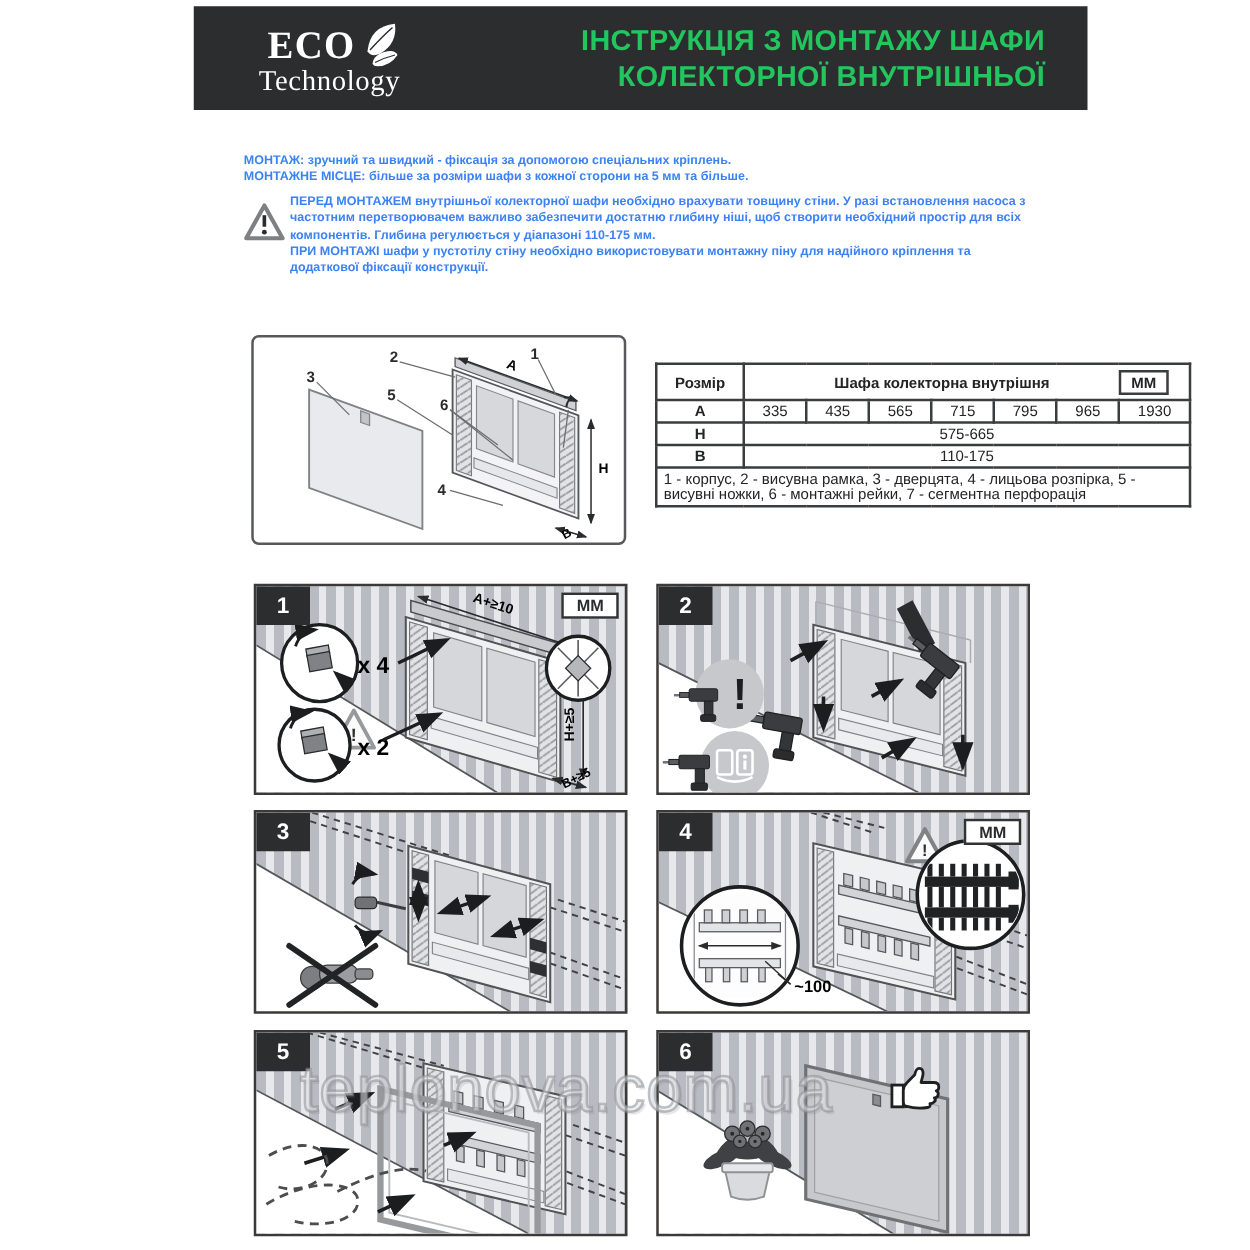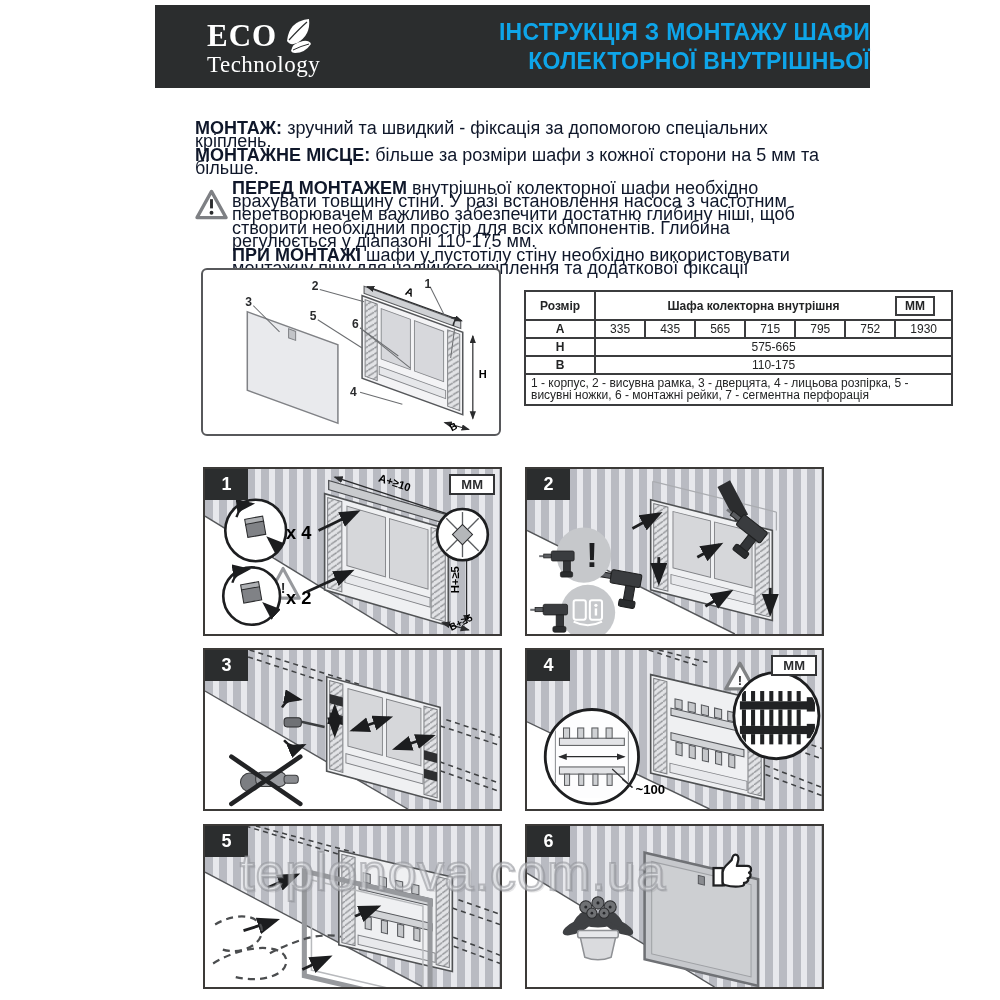--- a/index.html
+++ b/index.html
@@ -2,29 +2,29 @@
 <html><head>
 <meta charset="utf-8">
 <style>
   html,body{margin:0;padding:0;background:#fff;}
   .page{position:relative;width:1000px;height:1000px;background:#fff;overflow:hidden;
         font-family:"Liberation Sans",sans-serif;color:#2b2c2e;}
   
   .hdr{position:absolute;left:155px;top:5px;width:715px;height:83px;background:#2b2d2e;
        display:flex;align-items:center;}
   .logo{margin-left:52px;color:#fff;font-family:"Liberation Serif",serif;line-height:1;}
-  .logo-row{display:flex;align-items:flex-end;}
+  .logo-row{display:flex;align-items:flex-end;justify-content:flex-end;}
   .logo-eco{font-size:31px;font-weight:bold;letter-spacing:1px;}
   .logo-leaf{width:34px;height:38px;margin-left:2px;margin-bottom:-4px;}
   .logo-tech{font-size:23px;margin-top:2px;letter-spacing:0.5px;}
-  .hdr-title{flex:1;text-align:right;color:#0ea5e9;font-weight:bold;
+  .hdr-title{flex:1;text-align:right;padding-right:34px;color:#22c55e;font-weight:bold;
              font-size:23px;line-height:29px;letter-spacing:0.3px;}
   
-  .intro{position:absolute;left:195px;top:122px;width:640px;font-size:18px;
-         line-height:13.4px;font-weight:normal;color:#0f172a;}
+  .intro{position:absolute;left:195px;top:122px;width:640px;font-size:10px;
+         line-height:13.4px;font-weight:bold;color:#3b82f6;}
   .intro p{margin:0;}
   .warn{position:relative;padding-left:37px;margin-top:6px;width:600px;}
   .warn-tri{position:absolute;left:0;top:7px;width:33px;height:31px;}
   
   .figure-box{position:absolute;left:201px;top:268px;width:296px;height:164px;
               border:2px solid #57585b;border-radius:6px;background:#fff;}
   .figure-box svg{width:100%;height:100%;display:block;}
   
   .size-table{position:absolute;left:524px;top:290px;width:296px;border-collapse:collapse;
               background:#fff;color:#232425;}
@@ -172,21 +172,21 @@
         </div>
       </td>
     </tr>
     <tr>
       <td class="td-label">A</td>
       <td class="td-val">335</td>
       <td class="td-val">435</td>
       <td class="td-val">565</td>
       <td class="td-val">715</td>
       <td class="td-val">795</td>
-      <td class="td-val">752</td>
+      <td class="td-val">965</td>
       <td class="td-val">1930</td>
     </tr>
     <tr>
       <td class="td-label">H</td>
       <td colspan="7" class="td-val">575-665</td>
     </tr>
     <tr>
       <td class="td-label">B</td>
       <td colspan="7" class="td-val">110-175</td>
     </tr>

